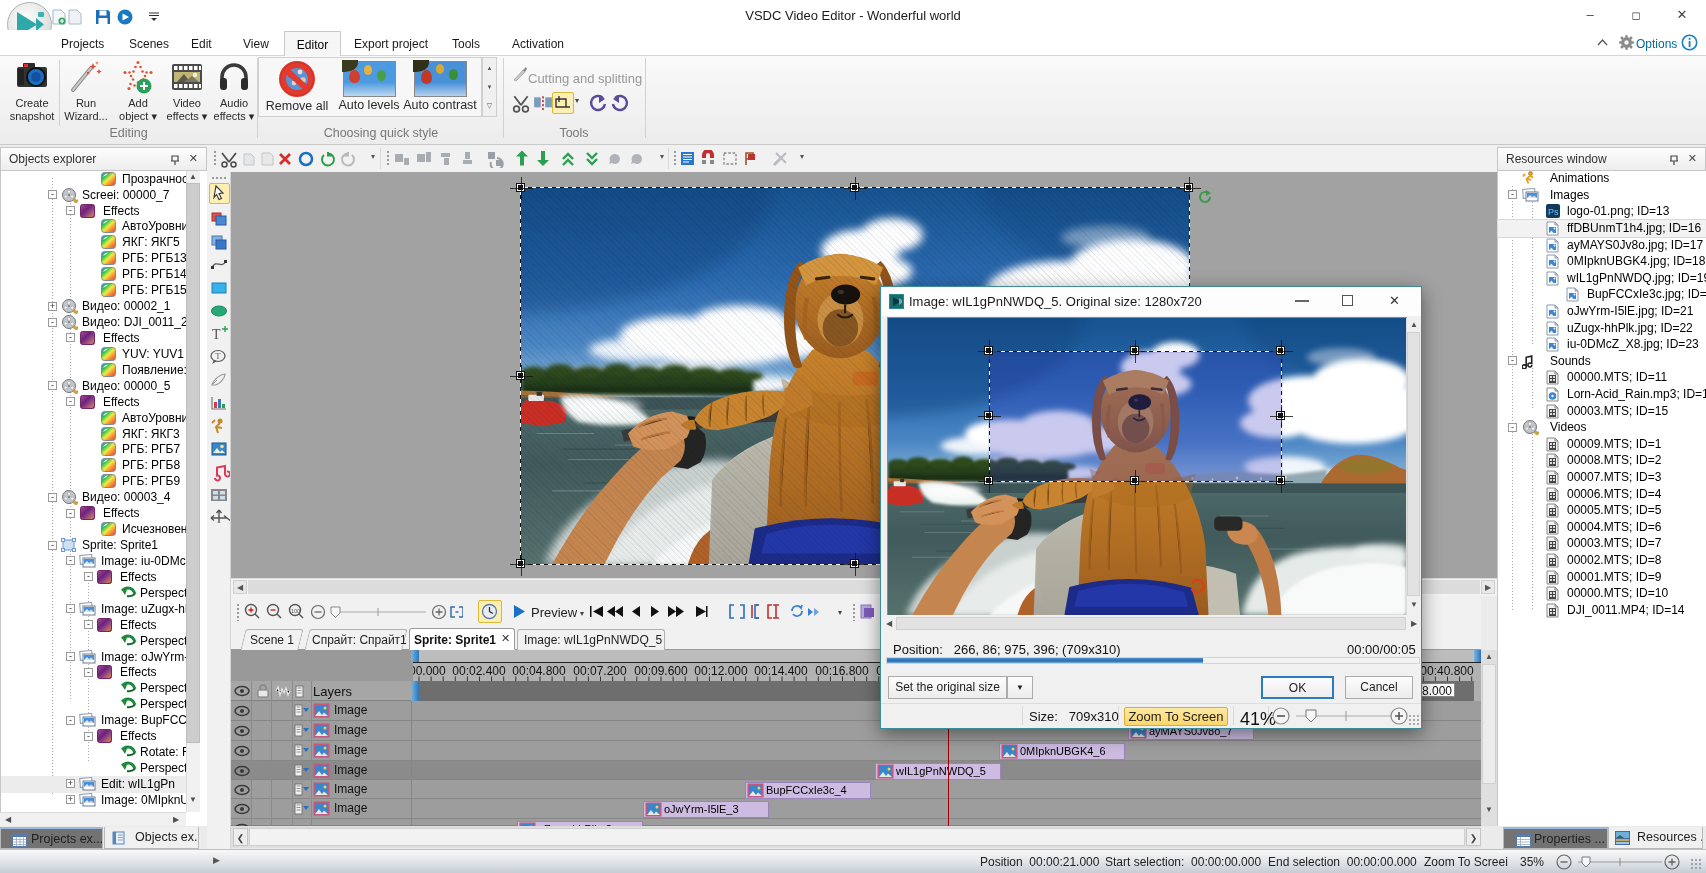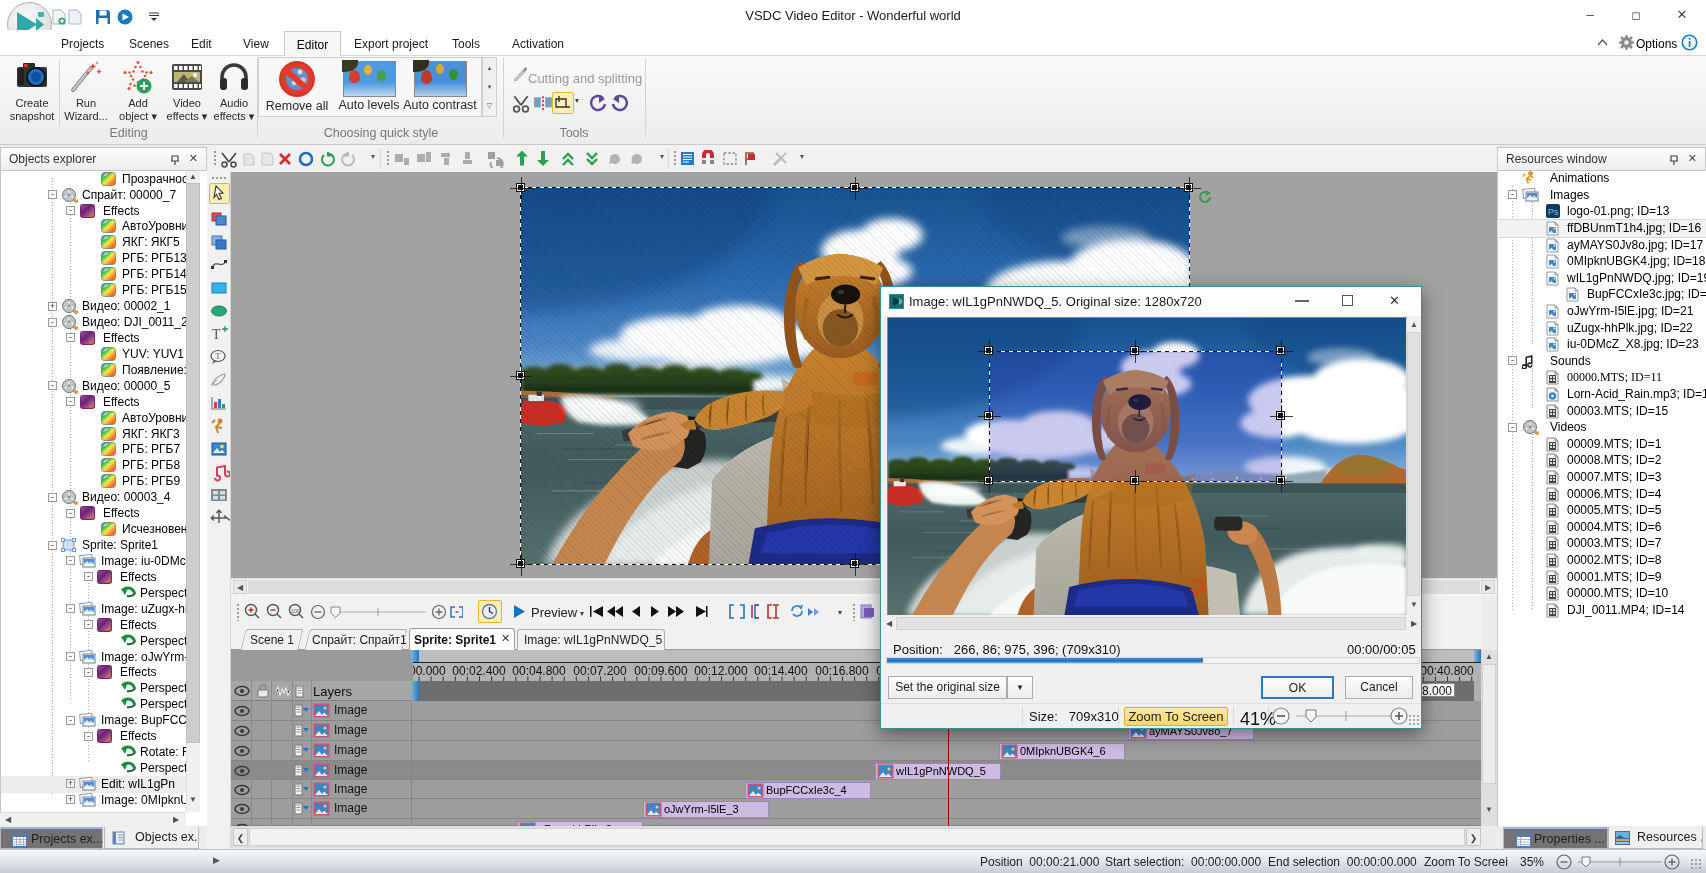--- a/index.html
+++ b/index.html
@@ -100,21 +100,21 @@
       <rect x="7.3" y="13" width="2.4" height="3" rx="1"></rect>
       <rect x="1" y="7.3" width="3" height="2.4" rx="1"></rect>
       <rect x="13" y="7.3" width="3" height="2.4" rx="1"></rect>
       <rect x="2.6" y="2.6" width="2.8" height="2.8" rx="1" transform="rotate(45 4 4)"></rect>
       <rect x="11.6" y="2.6" width="2.8" height="2.8" rx="1" transform="rotate(45 13 4)"></rect>
       <rect x="2.6" y="11.6" width="2.8" height="2.8" rx="1" transform="rotate(45 4 13)"></rect>
       <rect x="11.6" y="11.6" width="2.8" height="2.8" rx="1" transform="rotate(45 13 13)"></rect>
     </g>
     <circle cx="8.5" cy="8.5" r="2.2" fill="#f6f6f6"></circle>
   </svg>
-<div class="abs" style="left:1636px;top:37px;font-size:12px;color:#000000">Options</div>
+<div class="abs" style="left:1636px;top:37px;font-size:12px;color:#0369a1">Options</div>
 <svg class="abs" style="left:1681px;top:34px" width="17" height="17" viewBox="0 0 17 17">
     <circle cx="8.5" cy="8.5" r="7.2" fill="none" stroke="#1c7ec2" stroke-width="1.6"></circle>
     <rect x="7.7" y="3.8" width="1.8" height="2" fill="#1c7ec2"></rect>
     <rect x="7.7" y="7" width="1.8" height="6" fill="#1c7ec2"></rect>
   </svg>
 
 <div class="abs" id="ribbon"></div>
 <div class="abs rbtn" style="left:6px;width:52px"><div class="ric">
       <svg width="34" height="34" viewBox="0 0 34 34">
         <rect x="8" y="3" width="12" height="5" rx="1" fill="#2a2a2a"></rect>
@@ -292,21 +292,21 @@
       <span style="position:absolute;left:60px;top:1px">
         <svg width="17" height="15" viewBox="0 0 17 15">
           <circle cx="8" cy="7" r="6.5" fill="#c2c6cc" stroke="#70747a"></circle>
           <circle cx="8" cy="3.8" r="1.6" fill="#f4f4f4" stroke="#999" stroke-width=".5"></circle>
           <circle cx="4.8" cy="8.6" r="1.6" fill="#f4f4f4" stroke="#999" stroke-width=".5"></circle>
           <circle cx="11.2" cy="8.6" r="1.6" fill="#f4f4f4" stroke="#999" stroke-width=".5"></circle>
           <circle cx="8" cy="7" r="1" fill="#777"></circle>
           <path d="M13.5,10.5 q2.5,2.5 3.5,1.5 l-1,2.5 q-2.5,.5 -4,-2" fill="#d8a830" stroke="#a87820" stroke-width=".6"></path>
         </svg>
       </span>
-      <span style="position:absolute;left:81px">Спрайт: 00000_7</span>
+      <span style="position:absolute;left:81px">Screeі: 00000_7</span>
     </div>
 <div class="ti" style="left:0;top:31.5px;width:186px;">
       <span class="exp" style="left:65px;top:3.5px">-</span>
       <span style="position:absolute;left:79px;top:1px">
         <svg width="15" height="14" viewBox="0 0 15 14">
           <rect x="0.5" y="0.5" width="14" height="13" rx="2" fill="url(#gfx)" stroke="#772266"></rect>
         </svg>
       </span>
       <span style="position:absolute;left:102px">Effects</span>
     </div>
@@ -1593,21 +1593,21 @@
     </div>
 <div class="ti" style="left:0;top:181.8px;width:209px;">
       <span class="exp" style="left:10px;top:3.5px">-</span>
       <span style="position:absolute;left:24px;top:1px">
         <svg width="12" height="15" viewBox="0 0 12 15">
           <path d="M4,12 a2,2 0 1 0 .2,.8 l0,-9.5 5.5,-1.2 0,8 a2,2 0 1 0 .2,.8" fill="none" stroke="#222" stroke-width="1.6"></path>
         </svg>
       </span>
       <span style="position:absolute;left:52px">Sounds</span>
     </div>
-<div class="ti" style="left:0;top:198.4px;width:209px;font-family:Liberation Serif, serif;">
+<div class="ti" style="left:0;top:198.4px;width:209px;">
       <span style="position:absolute;left:48px;top:1px">
         <svg width="13" height="15" viewBox="0 0 13 15">
           <path d="M1,1 h8 l3,3 v10 h-11 z" fill="#f4f4f4" stroke="#888"></path>
           <path d="M9,1 l3,3 h-3 z" fill="#ddd" stroke="#888"></path>
           <rect x="3" y="5" width="7" height="8" fill="#444"></rect>
           <rect x="4" y="6" width="2" height="2" fill="#ddd"></rect>
           <rect x="7" y="6" width="2" height="2" fill="#ddd"></rect>
           <rect x="4" y="9" width="2" height="2" fill="#ddd"></rect>
           <rect x="7" y="9" width="2" height="2" fill="#ddd"></rect>
         </svg>

